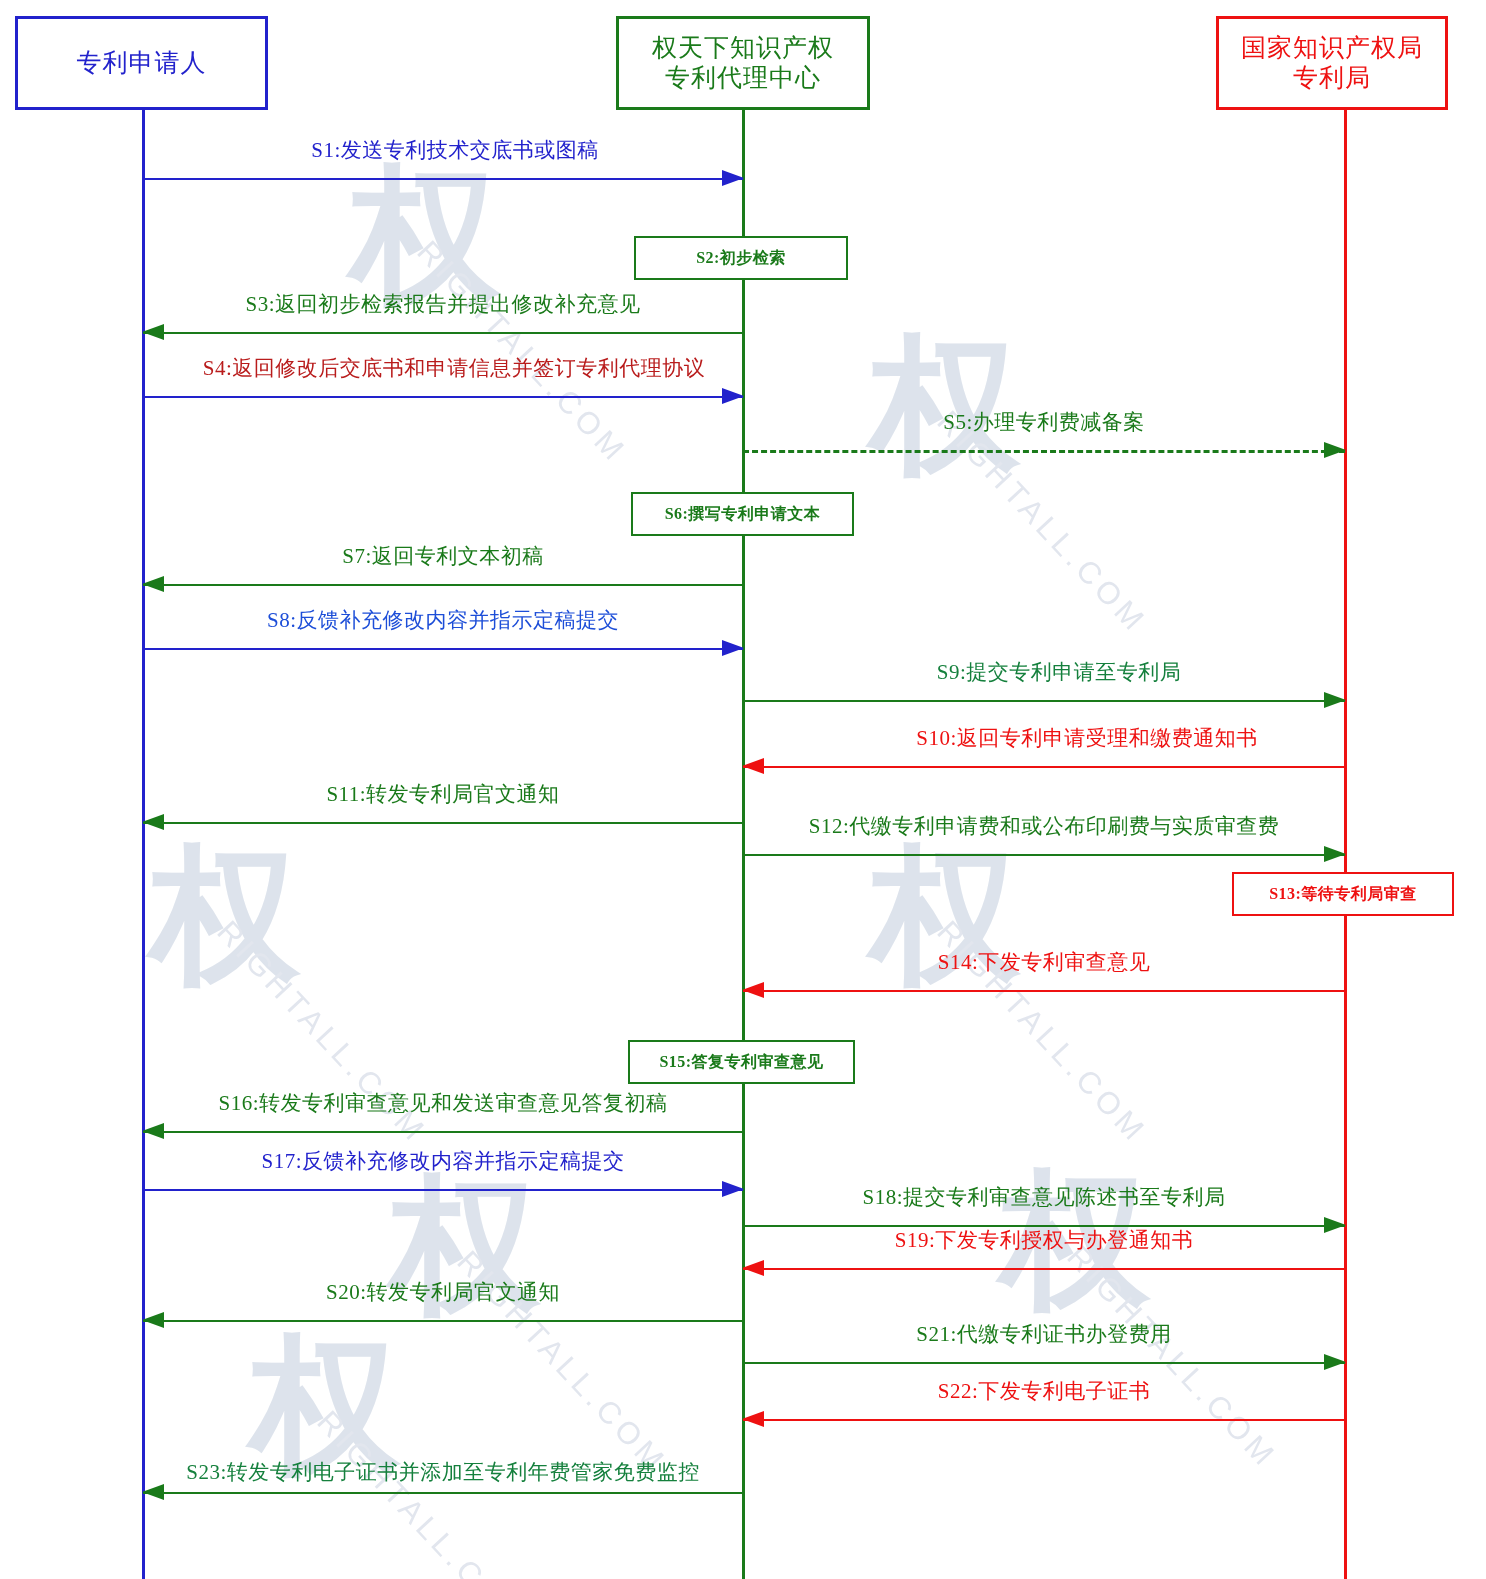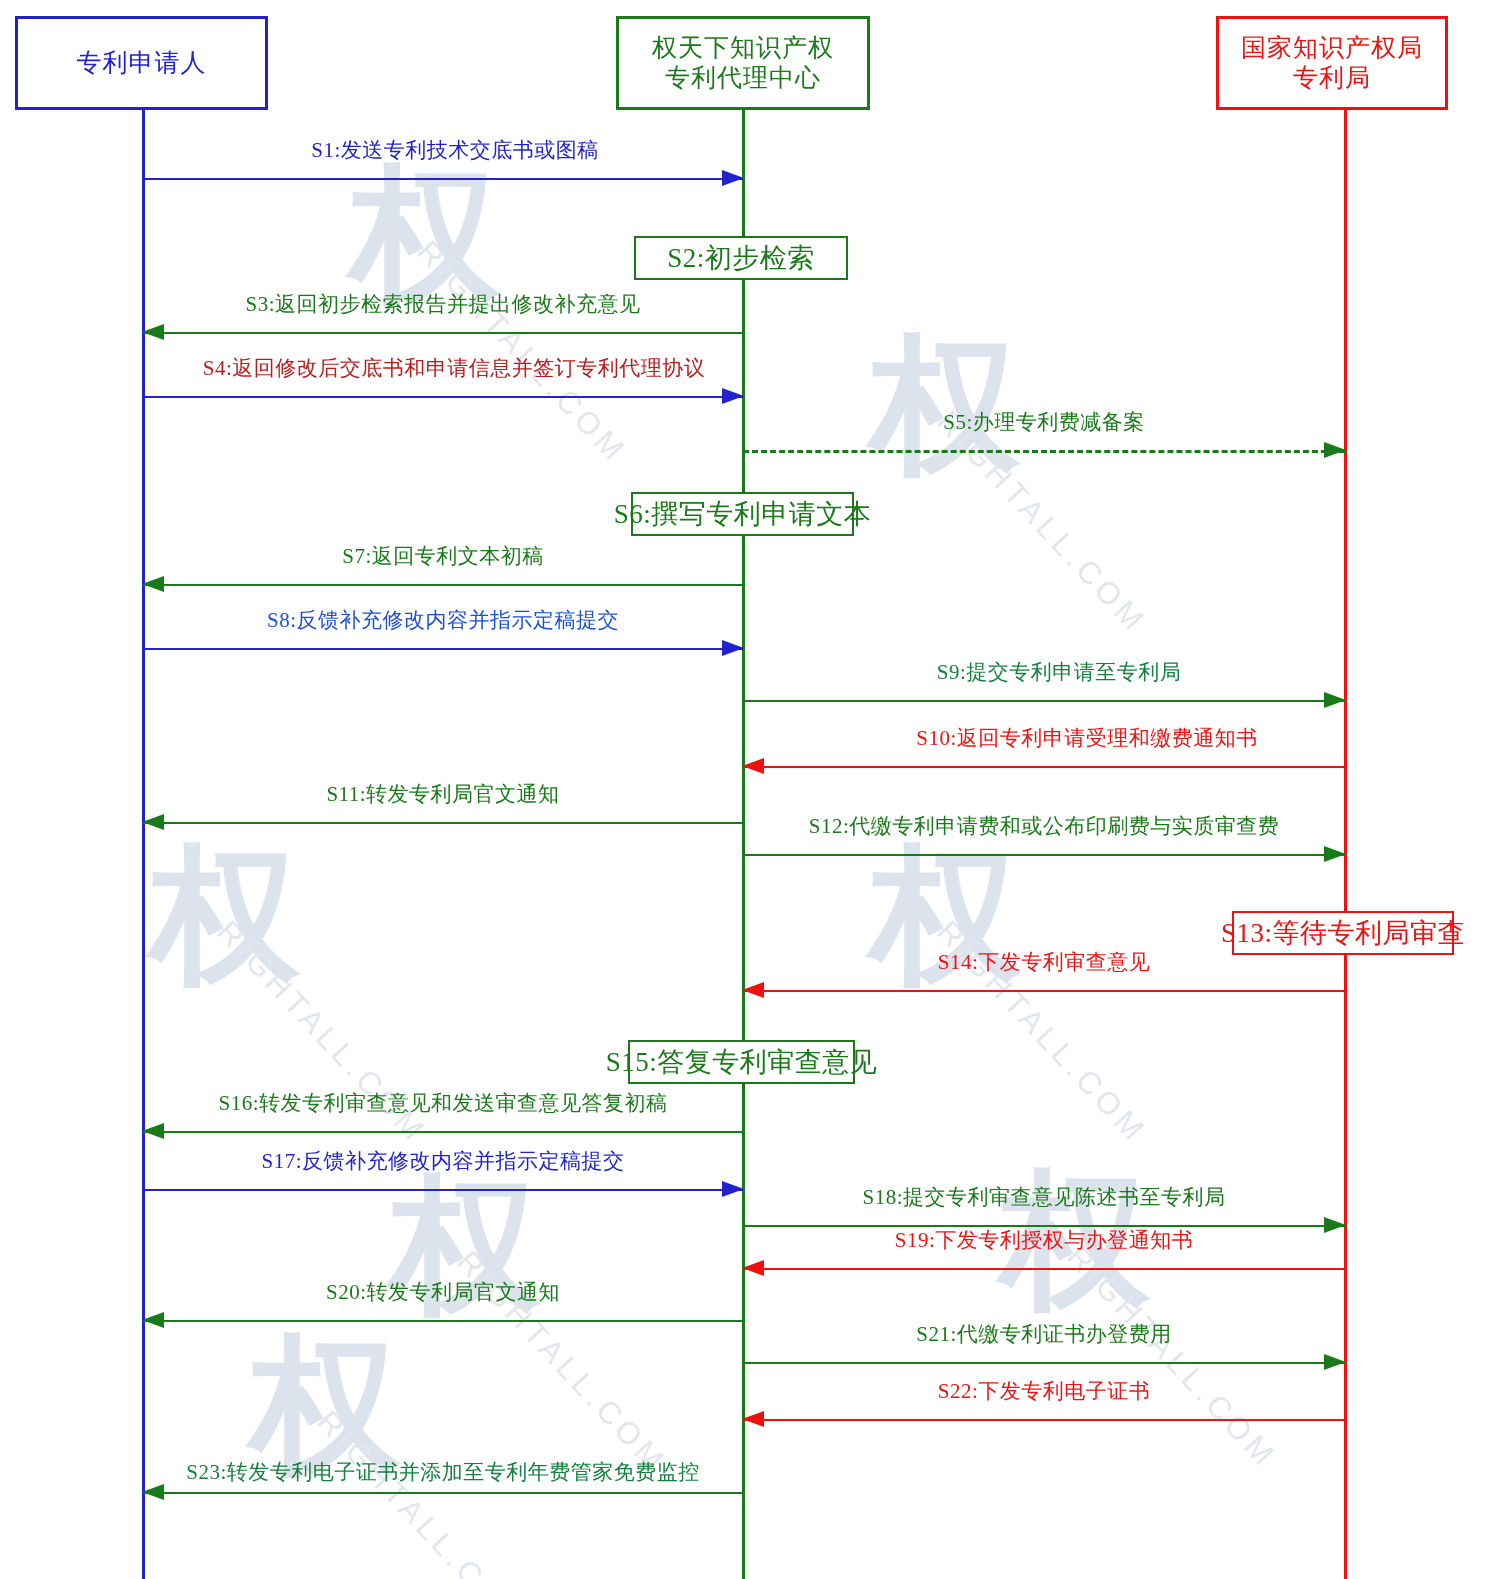--- a/index.html
+++ b/index.html
@@ -99,23 +99,24 @@
   }
 
   
   .note{
     position:absolute;
     box-sizing:border-box;
     background:#ffffff;
     display:flex;
     align-items:center;
     justify-content:center;
-    font-size:27px;
+    font-size:16px;
     letter-spacing:.5px;
     white-space:nowrap;
+    font-weight:bold;
   }
 </style>
 </head>
 <body>
 
 <div id="canvas">
   <div id="watermark-layer">
       <div class="wm" style="left: 350px; top: 160px;">
         <span class="glyph">权</span>
         <span class="wtxt">RIGHTALL.COM</span>
@@ -247,21 +248,21 @@
         <div class="label" style="color: #15803d; margin-top: 8px;">S23:转发专利电子证书并添加至专利年费管家免费监控</div>
       </div>
     </div>
   <div id="note-layer">
       <div class="note" style="left: 634px; top: 236px; width: 214px; height: 44px; border: 2px solid rgb(26, 122, 26); color: rgb(26, 122, 26);">
         <span>S2:初步检索</span>
       </div>
       <div class="note" style="left: 631px; top: 492px; width: 223px; height: 44px; border: 2px solid rgb(26, 122, 26); color: rgb(26, 122, 26);">
         <span>S6:撰写专利申请文本</span>
       </div>
-      <div class="note" style="left: 1232px; top: 911px; width: 222px; height: 44px; border: 2px solid rgb(238, 17, 17); color: rgb(238, 17, 17);">
+      <div class="note" style="left: 1232px; top: 872px; width: 222px; height: 44px; border: 2px solid rgb(238, 17, 17); color: rgb(238, 17, 17);">
         <span>S13:等待专利局审查</span>
       </div>
       <div class="note" style="left: 628px; top: 1040px; width: 227px; height: 44px; border: 2px solid rgb(26, 122, 26); color: rgb(26, 122, 26);">
         <span>S15:答复专利审查意见</span>
       </div>
     </div>
   <div id="actor-layer">
       <div class="actor" style="left: 15px; top: 16px; width: 253px; height: 94px; border: 3px solid rgb(34, 34, 204); color: rgb(34, 34, 204);">
         <span class="ln">专利申请人</span>
       </div>

